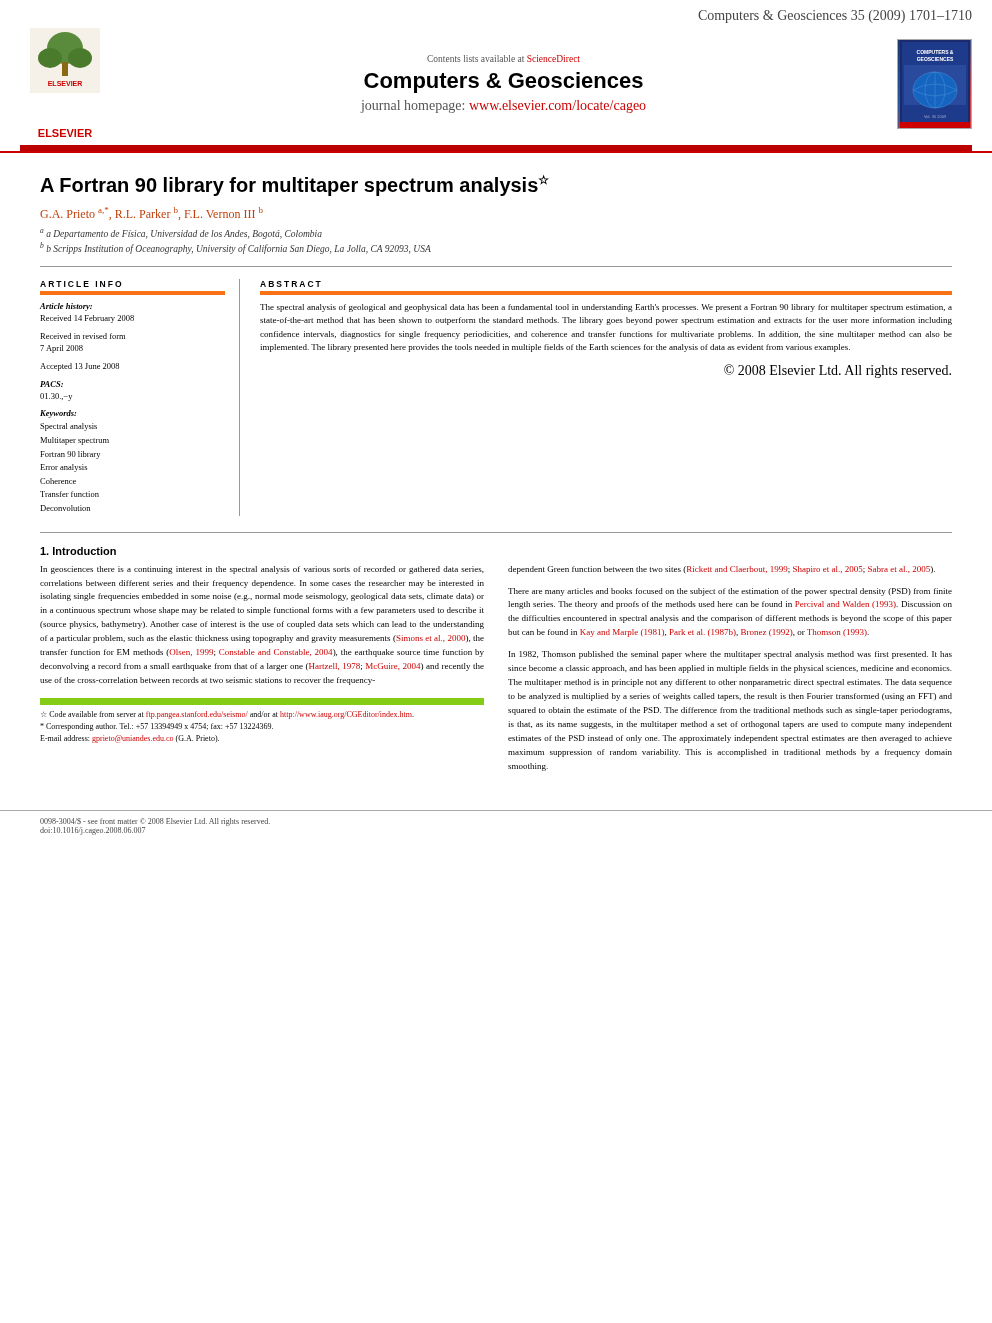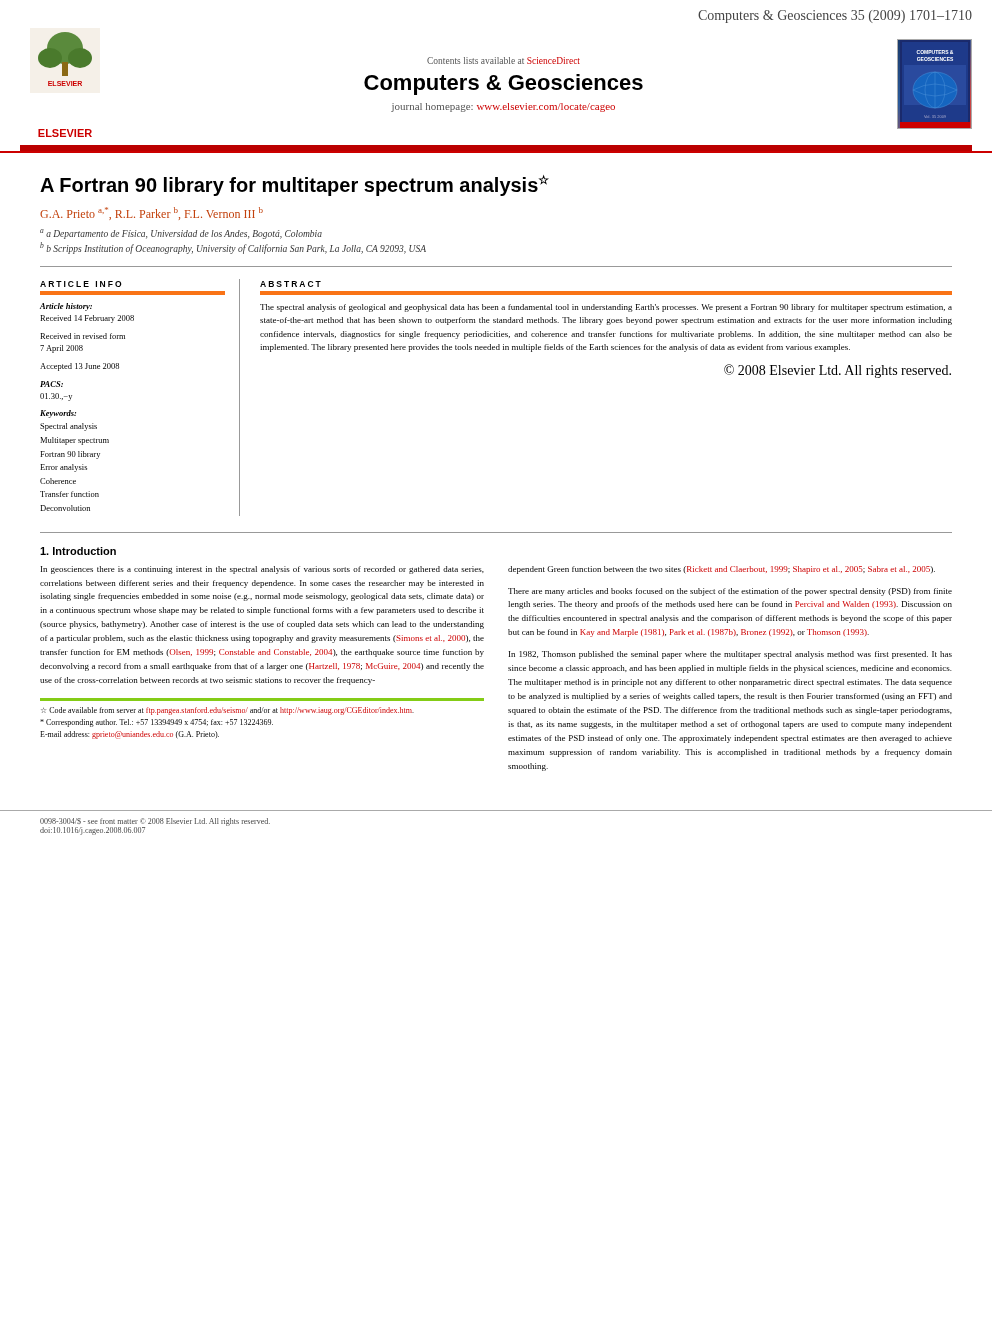--- a/index.html
+++ b/index.html
@@ -76,21 +76,21 @@
 
     .journal-title-main {
       font-family: Arial, sans-serif;
       font-size: 22px;
       font-weight: bold;
       color: #000;
       margin: 4px 0;
     }
 
     .journal-homepage-line {
-      font-size: 11px;
+      font-size: 14px;
       color: #555;
     }
 
     .journal-homepage-line span.link {
       color: #c00;
     }
 
     .journal-cover {
       width: 75px;
       height: 90px;
@@ -249,21 +249,21 @@
       text-align: justify;
       margin-bottom: 8px;
     }
 
     .body-text a, .body-text span.link {
       color: #c00;
       text-decoration: none;
     }
 
     .footnote-section {
-      border-top: 3px solid #84cc16;
+      border-top: 7px solid #84cc16;
       margin-top: 10px;
       padding-top: 4px;
     }
 
     .footnote-text {
       font-size: 8px;
       color: #000;
       line-height: 1.5;
     }
 
@@ -340,21 +340,21 @@
     </div>
 
     <div class="authors">
       G.A. Prieto <sup>a,*</sup>, R.L. Parker <sup>b</sup>, F.L. Vernon III <sup>b</sup>
     </div>
 
     <div class="affiliation">
       <sup>a</sup> <span>a Departamento de Física, Universidad de los Andes, Bogotá, Colombia</span>
     </div>
     <div class="affiliation">
-      <sup>b</sup> <span>b Scripps Institution of Oceanography, University of California San Park, La Jolla, CA 92093, USA</span>
+      <sup>b</sup> <span>b Scripps Institution of Oceanography, University of California San Diego, La Jolla, CA 92093, USA</span>
     </div>
 
     <hr class="divider-line">
 
     <div class="two-col">
 
       <div class="article-info-col">
         <div class="section-header">ARTICLE INFO</div>
 
         <div class="info-label">Article history:</div>

